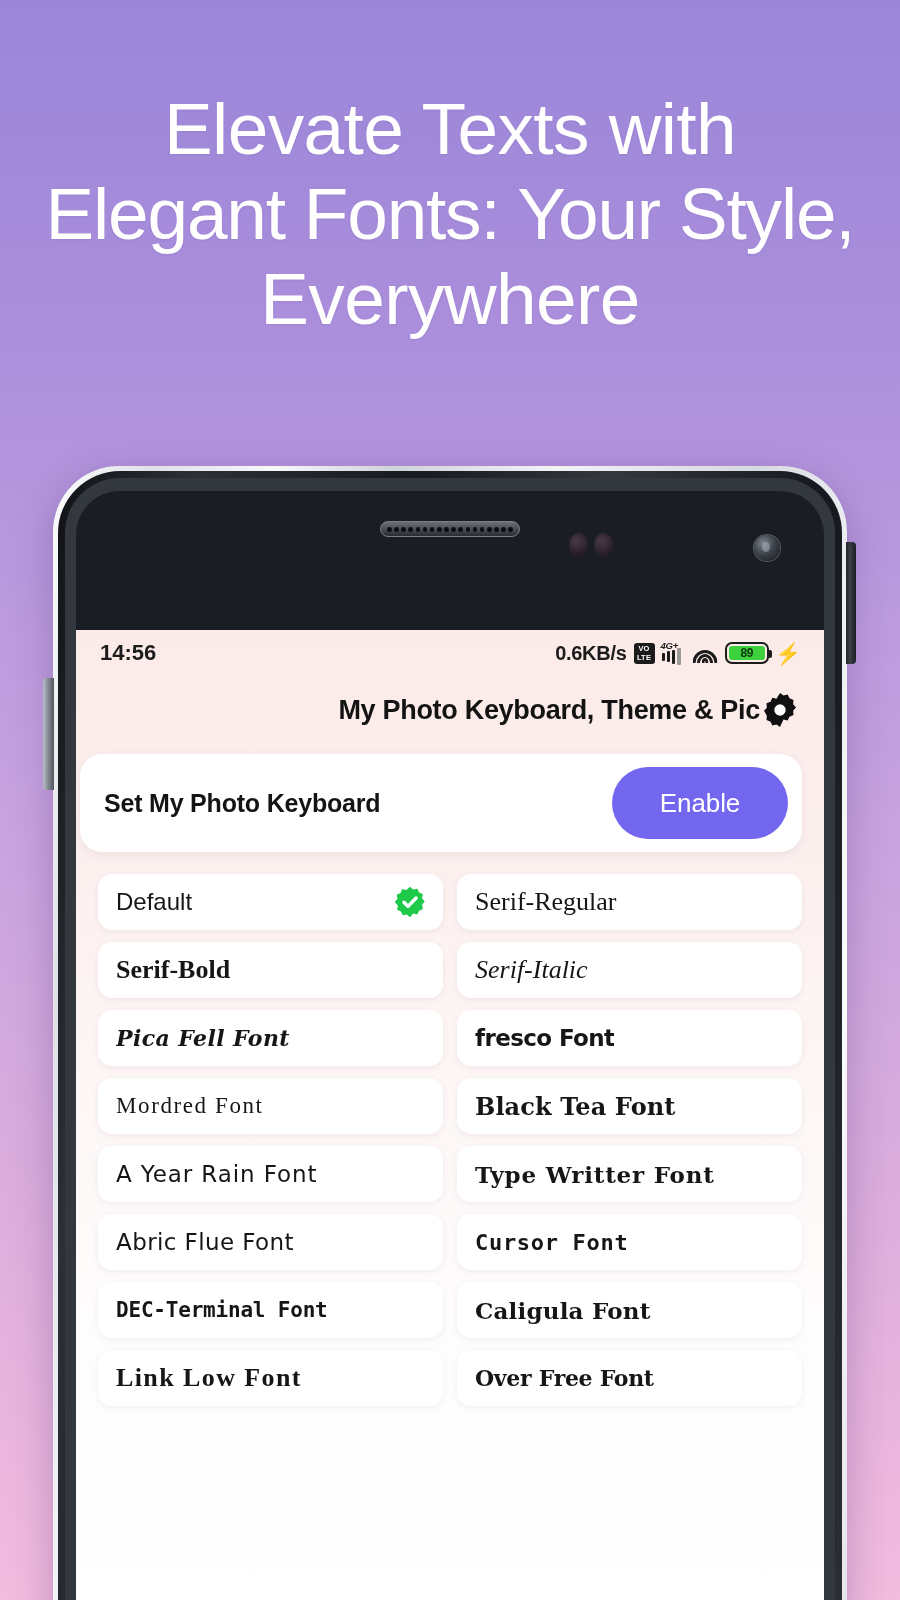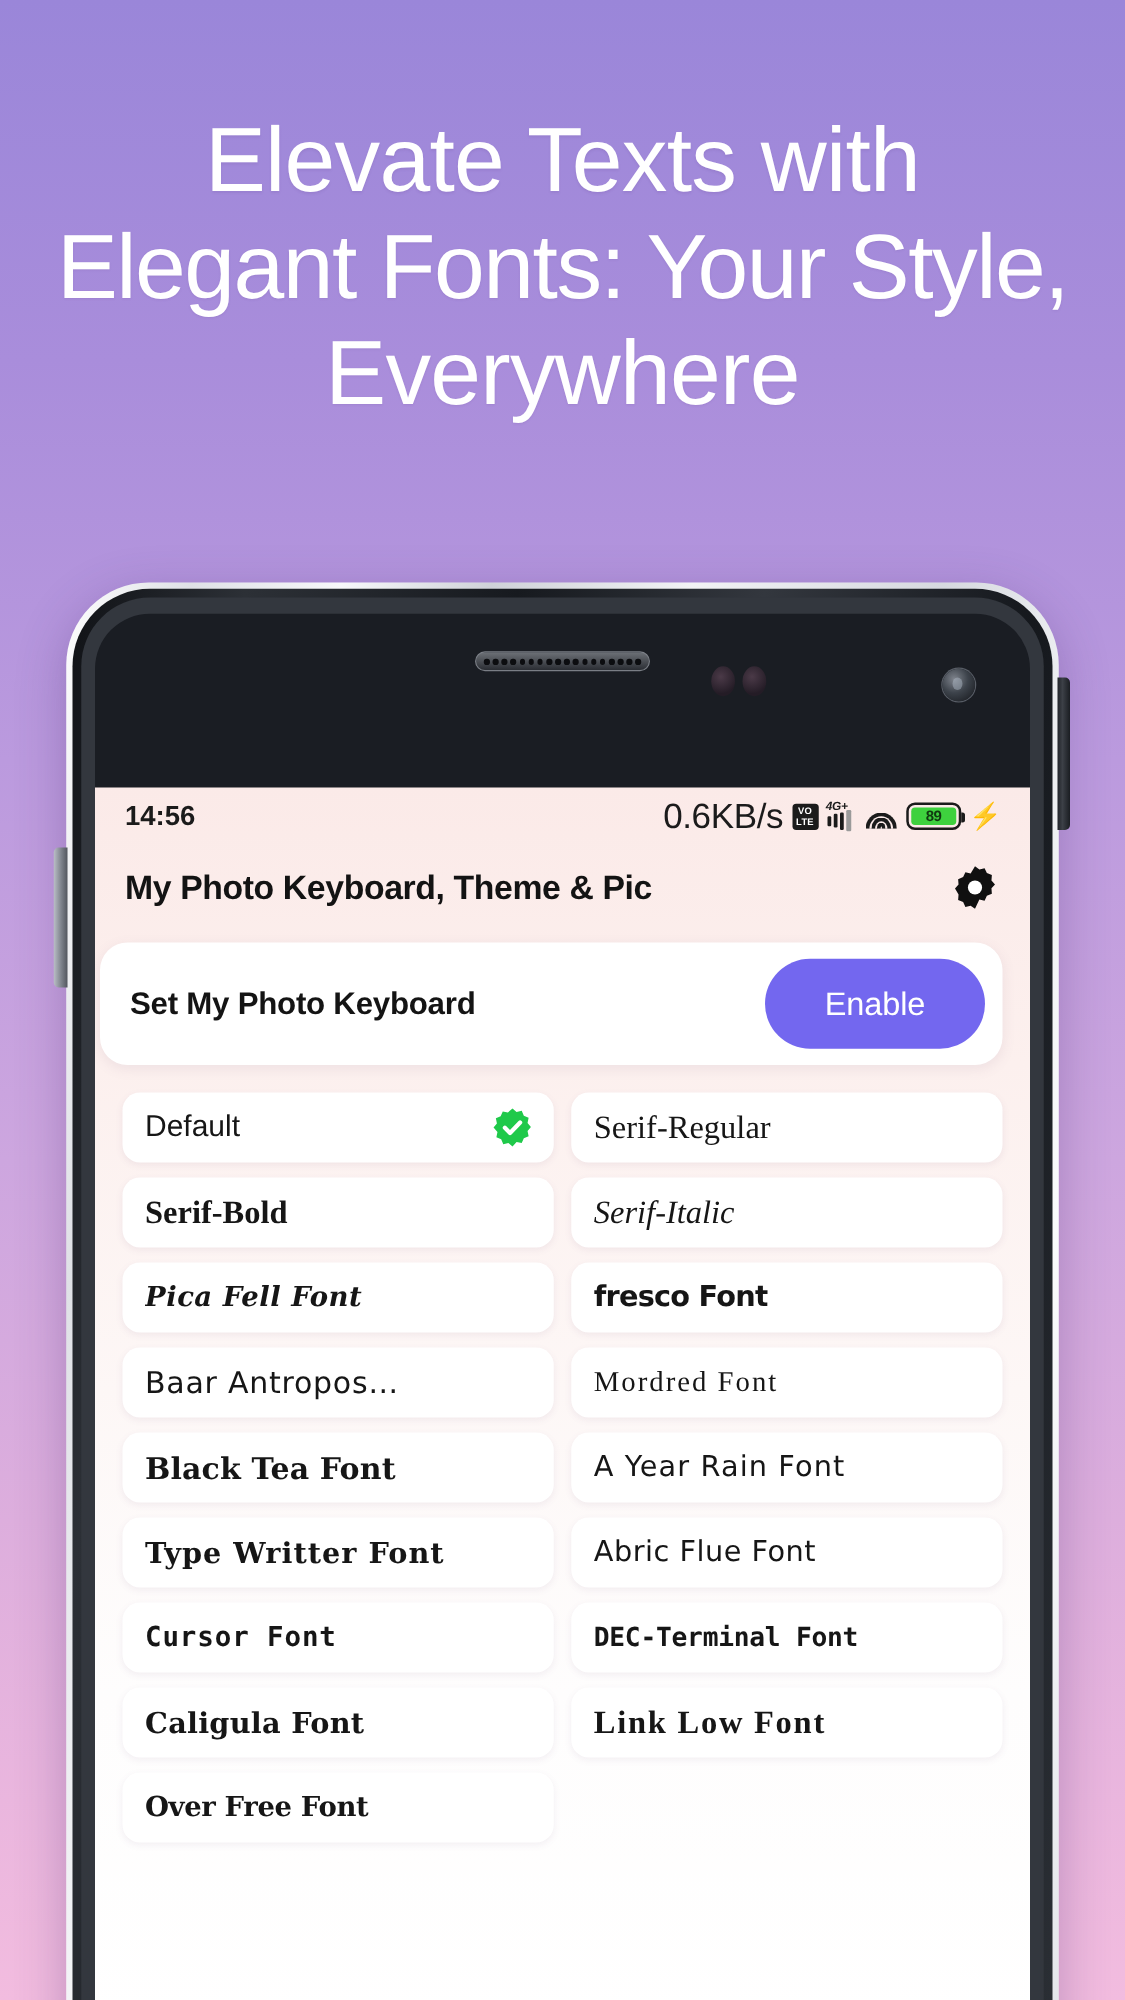--- a/index.html
+++ b/index.html
@@ -151,21 +151,21 @@
     height:46px;
     display:flex;
     align-items:center;
     justify-content:space-between;
     padding:0 22px 0 24px;
     font-size:22px;
     font-weight:700;
     color:#1b1b1b;
   }
   .sb-right { display:flex; align-items:center; gap:7px; }
-  .net-speed { font-size:28px; font-weight:400; letter-spacing:-.3px; }
+  .net-speed { font-size:20px; font-weight:700; letter-spacing:-.3px; }
   .volte {
     width:21px; height:21px;
     border-radius:3px;
     background:#1b1b1b;
     color:#fff;
     font-size:7.5px;
     line-height:9px;
     font-weight:700;
     display:flex; flex-direction:column;
     align-items:center; justify-content:center;
@@ -225,21 +225,21 @@
     display:flex; align-items:center; justify-content:center;
     font-size:12px; font-weight:700; color:#103a10;
     letter-spacing:-.4px;
   }
   .bolt { font-size:21px; color:#1b1b1b; line-height:1; }
 
   
   .appbar {
     display:flex;
     align-items:center;
-    justify-content:space-between;
+    justify-content:flex-end;
     padding:14px 24px 18px 24px;
   }
   .app-title {
     font-size:27px;
     font-weight:700;
     color:#131313;
     letter-spacing:-.3px;
   }
   .gear { width:40px; height:40px; display:block; }
 
@@ -434,23 +434,20 @@
                 <div class="font-cell">
                   <span class="lbl f-serif-i">Serif-Italic</span>
                 </div>
                 <div class="font-cell">
                   <span class="lbl f-pica">Pica Fell Font</span>
                 </div>
                 <div class="font-cell">
                   <span class="lbl f-fresco">fresco Font</span>
                 </div>
                 <div class="font-cell">
-                  <span class="lbl f-baar">Baar Antropos…</span>
-                </div>
-                <div class="font-cell">
                   <span class="lbl f-mordred">Mordred Font</span>
                 </div>
                 <div class="font-cell">
                   <span class="lbl f-blacktea">Black Tea Font</span>
                 </div>
                 <div class="font-cell">
                   <span class="lbl f-rain">A Year Rain Font</span>
                 </div>
                 <div class="font-cell">
                   <span class="lbl f-typewriter">Type Writter Font</span>

